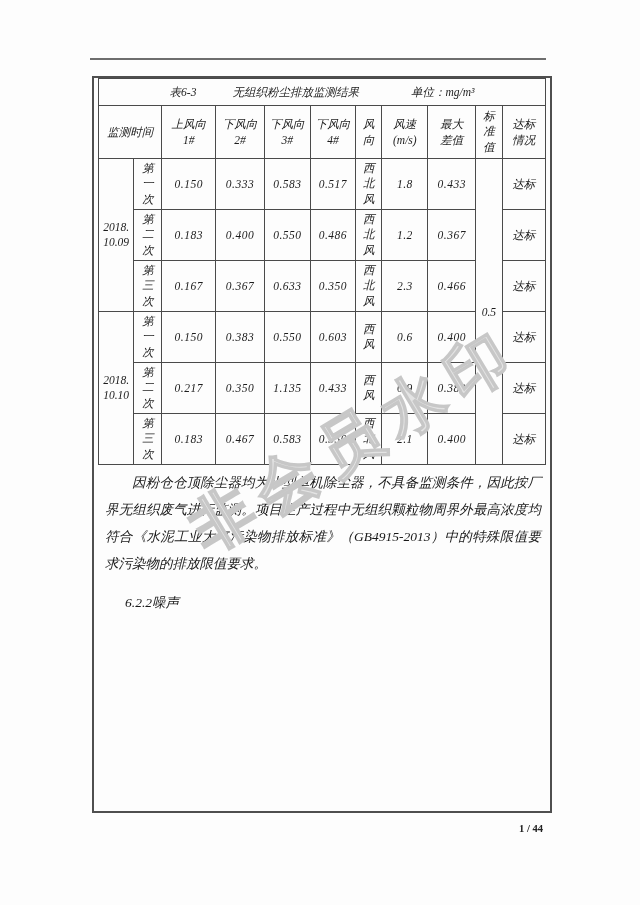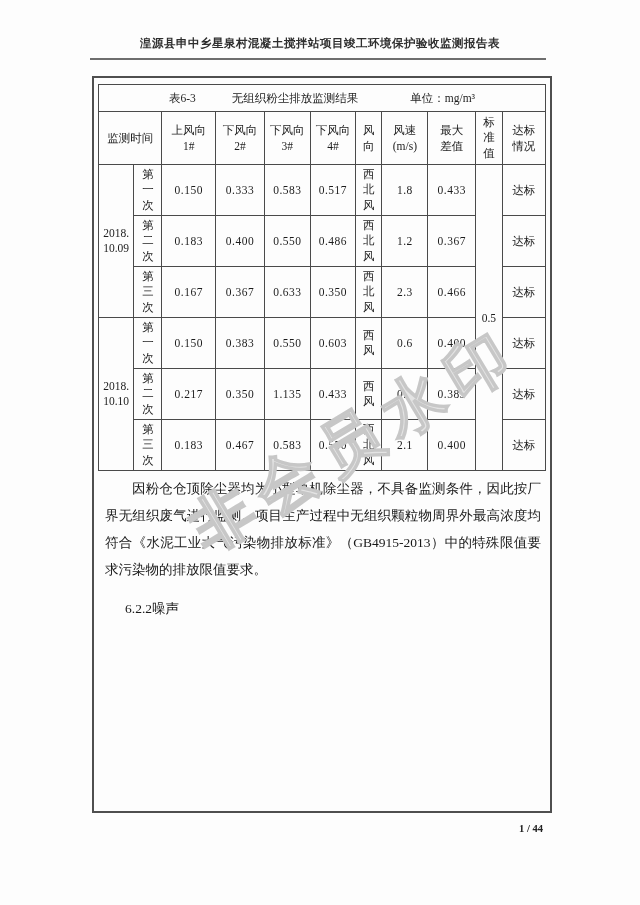--- a/index.html
+++ b/index.html
@@ -23,22 +23,23 @@
     position: absolute; top: 58px; left: 90px; width: 456px;
     border-top: 2px solid #6e6e6e; height: 0;
   }
 
   
   .outer-box {
     position: absolute; left: 92px; top: 76px;
     width: 460px; height: 737px;
     border: 2px solid #4f4f4f;
     box-sizing: border-box;
-    padding: 6px 4px;
+    padding: 0 4px;
     background: transparent;
+    font-style: italic;
   }
 
   table.dust-table {
     width: 100%; border-collapse: collapse; table-layout: fixed;
   }
   .dust-table td, .dust-table th {
     border: 1px solid #4a4a4a;
     text-align: center; vertical-align: middle;
     padding: 0; font-weight: normal;
     font-size: 11.5px; color: #1c1c1c;
@@ -82,21 +83,20 @@
   .page-number {
     position: absolute; left: 483px; top: 823px; width: 60px;
     text-align: right; font-size: 10.5px; font-weight: bold; color: #222;
   }
 </style>
 </head>
 <body>
 
 <div class="page">
 
-  <div class="doc-header">湟源县申中乡星泉村混凝土搅拌站项目竣工环境保护验收监测报告表</div>
   <div class="header-rule"></div>
 
   <div class="watermark">非会员水印</div>
 
   <div class="outer-box">
 
     <table class="dust-table">
       <colgroup>
         <col style="width:7.9%">
           <col style="width:6.3%">

